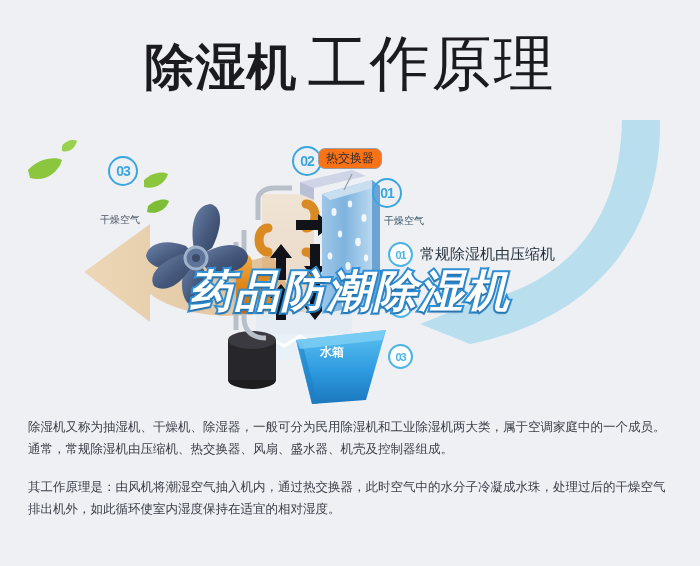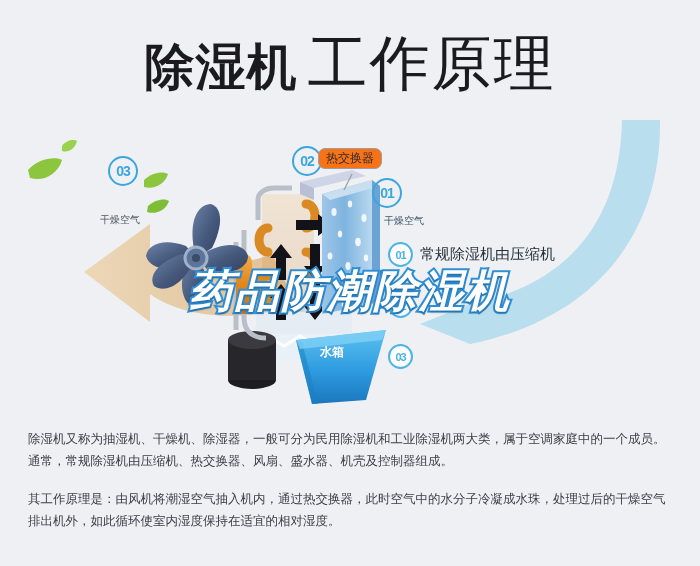--- a/index.html
+++ b/index.html
@@ -75,21 +75,21 @@
     flex:0 0 auto;width:21px;height:21px;border-radius:50%;
     border:2px solid #4bb4e6;color:#4bb4e6;background:#fff;
     font-size:11px;font-weight:700;letter-spacing:-1px;
     display:flex;align-items:center;justify-content:center;
     margin-right:7px;
   }
   .step-txt{font-size:15px;color:#26323c;white-space:nowrap;}
 
   
   .body-copy{
-    position:absolute;left:28px;top:428px;width:648px;
+    position:absolute;left:28px;top:416px;width:648px;
     color:#3c4048;font-size:12.5px;line-height:22px;
   }
   .body-copy p{margin:0 0 16px 0;}
 </style>
 </head>
 <body>
 
 <div id="root">
 
   <div class="title-wrap">

